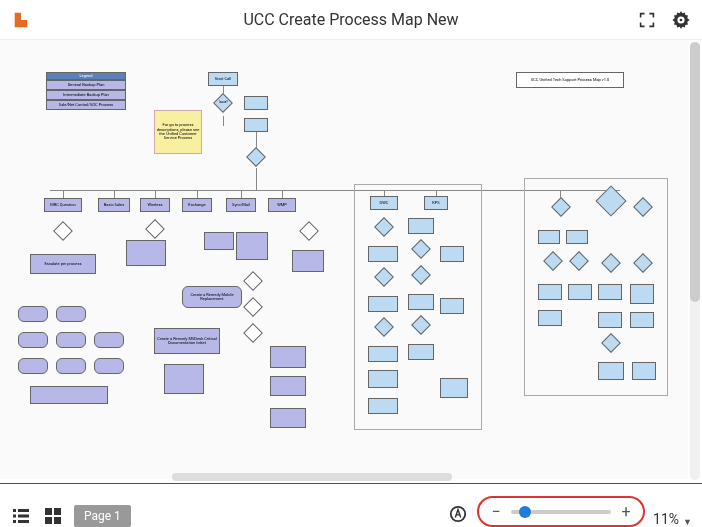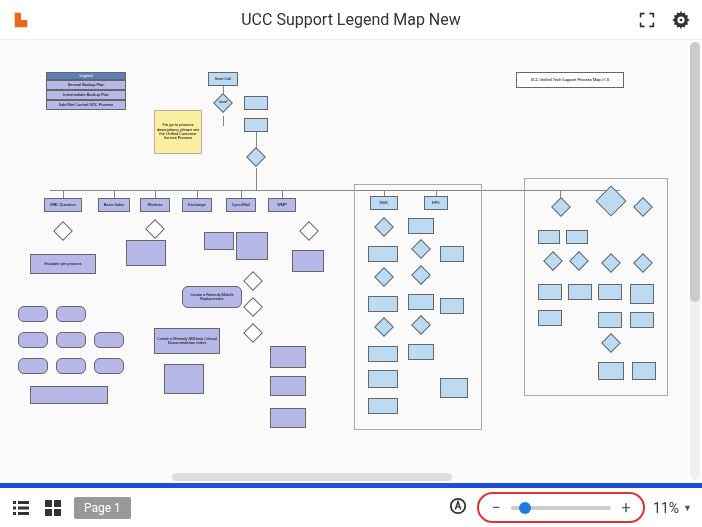--- a/index.html
+++ b/index.html
@@ -5,21 +5,21 @@
 *{box-sizing:border-box;margin:0;padding:0;font-family:-apple-system,BlinkMacSystemFont,"Segoe UI",Roboto,sans-serif}
 body{width:702px;height:527px;overflow:hidden;background:#fff;position:relative}
 .header{height:40px;display:flex;align-items:center;padding:0 12px;border-bottom:1px solid #eee}
 .logo{width:18px;height:18px;margin-right:auto}
 .title{position:absolute;left:50%;transform:translateX(-50%);font-size:16px;color:#333}
 .hdr-icon{width:18px;height:18px;margin-left:16px;cursor:pointer;display:flex;align-items:center;justify-content:center}
 .canvas{position:absolute;top:40px;left:0;right:14px;bottom:48px;background:#fafafa;overflow:hidden}
 .scrollbar-v{position:absolute;right:2px;top:42px;width:10px;height:438px;background:#f0f0f0;border-radius:5px}
 .scrollbar-v-thumb{position:absolute;top:0;width:10px;height:260px;background:#ccc;border-radius:5px}
 .scrollbar-h{position:absolute;bottom:46px;left:172px;height:8px;width:280px;background:#ddd;border-radius:4px}
-.footer{position:absolute;bottom:0;left:0;right:0;height:44px;border-top:5px solid #1d4ed8;display:flex;align-items:center;padding:0 10px;background:#fff}
+.footer{position:absolute;bottom:0;left:0;right:0;height:44px;border-top:1px solid #1d4ed8;display:flex;align-items:flex-end;padding:0 10px;background:#fff}
 .ft-icon{width:22px;height:22px;margin-right:10px;cursor:pointer;display:flex;align-items:center;justify-content:center}
 .page-tab{background:#999;color:#fff;padding:4px 10px;font-size:12px;border-radius:2px;cursor:pointer}
 .spacer{flex:1}
 .zoom-group{display:flex;align-items:center;gap:8px;padding:4px 10px;border:2px solid #d33;border-radius:20px}
 .zoom-btn{font-size:16px;color:#555;cursor:pointer;user-select:none;width:14px;text-align:center}
 .slider{width:100px;height:4px;background:#ccc;border-radius:2px;position:relative}
 .slider-thumb{position:absolute;left:8px;top:-4px;width:12px;height:12px;background:#1e7dd8;border-radius:50%}
 .zoom-val{font-size:14px;color:#333;margin-left:8px;margin-right:4px}
 .zoom-caret{font-size:9px;color:#555;cursor:pointer}
 .autozoom-icon{margin-right:10px;cursor:pointer}
@@ -40,21 +40,21 @@
 </style>
 </head>
 <body>
 
 <div class="header">
   <span class="logo">
     <svg viewBox="0 0 20 20">
         <path d="M3 2 L10 2 L10 10 L17 10 L17 18 L3 18 Z" fill="#e66a1f"></path>
       </svg>
   </span>
-  <div class="title">UCC Support Legend Map New</div>
+  <div class="title">UCC Create Process Map New</div>
   <span class="hdr-icon">
     <svg viewBox="0 0 20 20" width="16" height="16" stroke="#333" stroke-width="2" fill="none">
         <path d="M2 7V2h5M18 7V2h-5M2 13v5h5M18 13v5h-5"></path>
       </svg>
   </span>
   <span class="hdr-icon">
     <svg viewBox="0 0 20 20" width="18" height="18" fill="#333">
         <path d="M10 6a4 4 0 100 8 4 4 0 000-8zm0 2.5a1.5 1.5 0 110 3 1.5 1.5 0 010-3zM10 0l1.5 2.5 2.8-.9.6 2.9 2.9.6-.9 2.8L19.5 10l-2.6 2.1.9 2.8-2.9.6-.6 2.9-2.8-.9L10 20l-1.5-2.5-2.8.9-.6-2.9-2.9-.6.9-2.8L.5 10l2.6-2.1-.9-2.8 2.9-.6.6-2.9 2.8.9L10 0z" fill-rule="evenodd"></path>
       </svg>
   </span>

